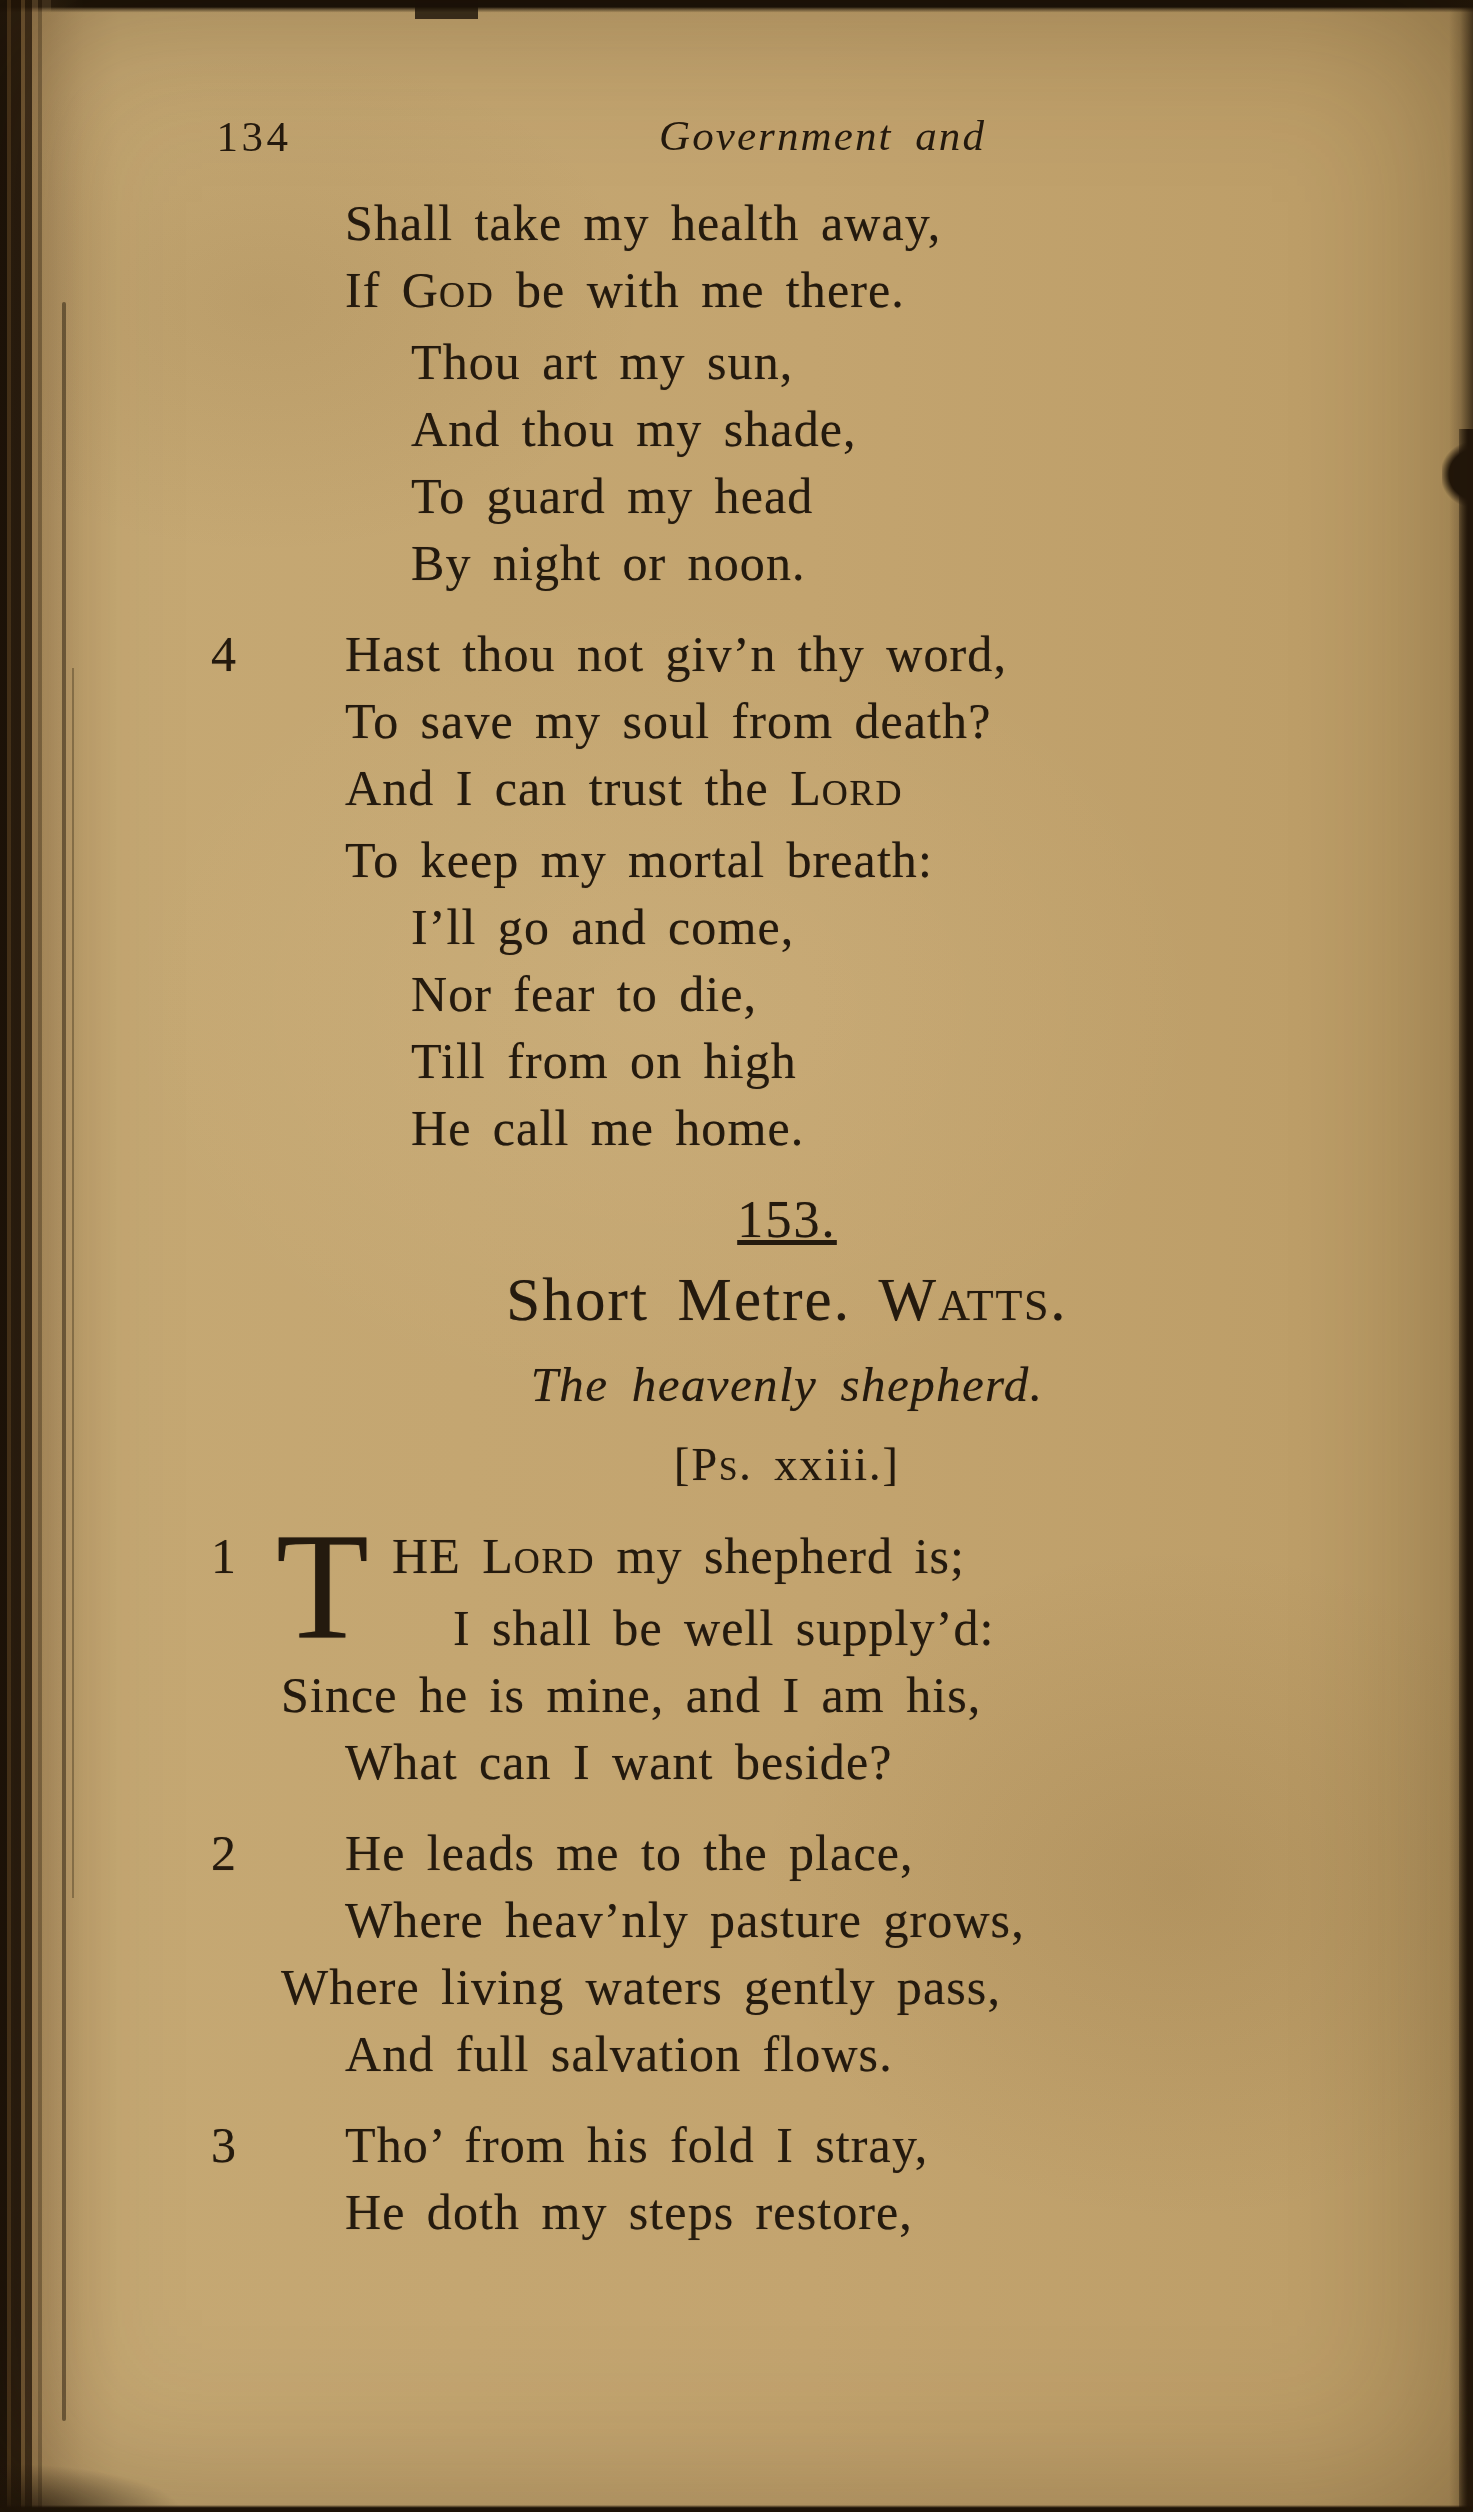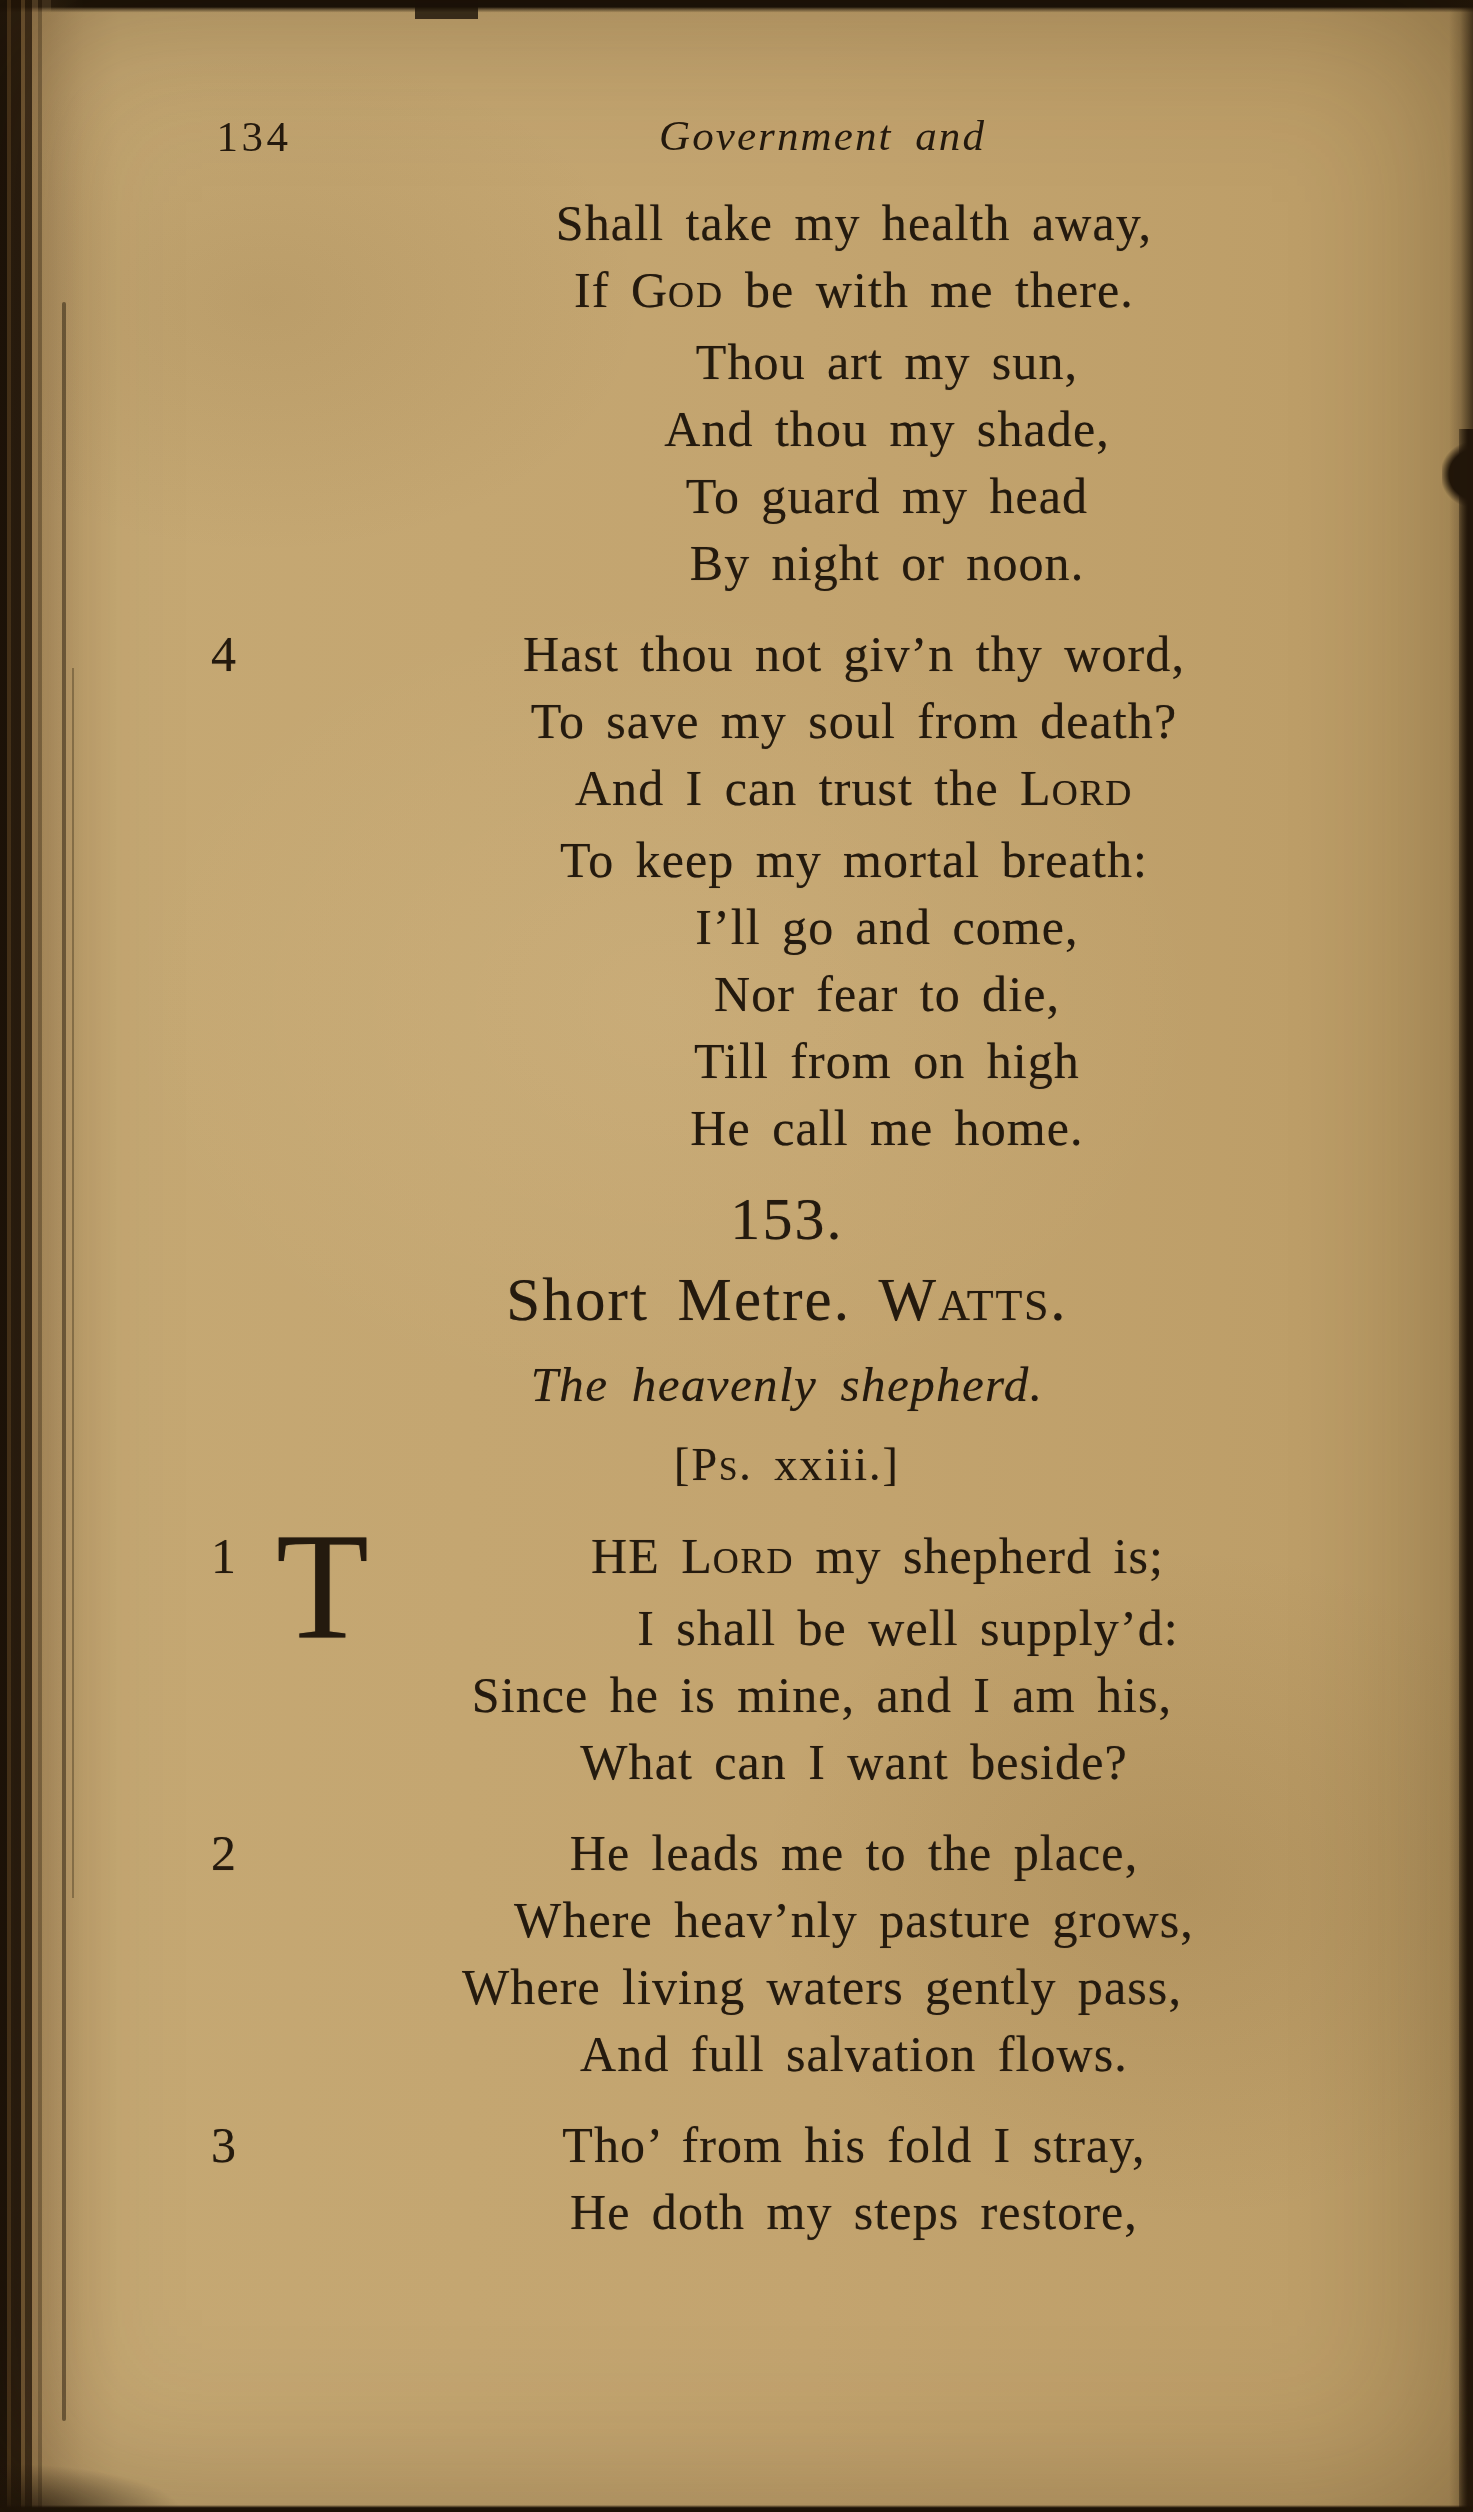--- a/index.html
+++ b/index.html
@@ -94,38 +94,38 @@
     font-style: italic; letter-spacing: 2.1px; word-spacing: 9.8px;
   }
 
   
   .text-col {
     position: absolute; left: 211px; top: 190px; width: 1152px;
     font-size: 50px; line-height: 67px;
     letter-spacing: 1.1px; word-spacing: 7.7px;
     text-shadow: 0 0 0.7px rgba(36,26,14,0.55);
   }
-  .stanza { position: relative; margin-bottom: 24px; text-align: center; }
+  .stanza { position: relative; margin-bottom: 24px; }
   .line { position: relative; white-space: nowrap; }
   .ind-std   { padding-left: 134px; }
   .ind-inner { padding-left: 200px; }
   .ind-long  { padding-left: 70px; }
   .ind-dc1   { padding-left: 181px; }
   .ind-dc2   { padding-left: 242px; }
   .verse-num { position: absolute; left: 0; top: 0; }
   .drop-cap {
     position: absolute; left: 65px; top: -5.6px;
     font-size: 152px; line-height: 141px;
   }
 
   .smallcaps .sc-rest { font-size: 0.72em; letter-spacing: 1.8px; }
 
   
   .hymn-head { text-align: center; }
-  .hymn-number    { font-size: 60px; line-height: 67px; margin-bottom: 12.6px; letter-spacing: 2.1px; }
+  .hymn-number    { font-size: 52px; line-height: 67px; margin-bottom: 12.6px; letter-spacing: 2.1px; text-decoration: underline; }
   .hymn-metre     { font-size: 61px; line-height: 67px; margin-bottom: 12.6px; letter-spacing: 2.1px; word-spacing: 11.2px; }
   .hymn-title     { font-size: 49px; line-height: 67px; margin-bottom: 12.6px; font-style: italic; letter-spacing: 1.4px; word-spacing: 9.8px; }
   .hymn-scripture { font-size: 46px; line-height: 67px; margin-bottom: 21px; letter-spacing: 2.1px; }
 </style>
 </head>
 <body>
 
 <div class="page">
 
   <div class="edge-top"></div>

